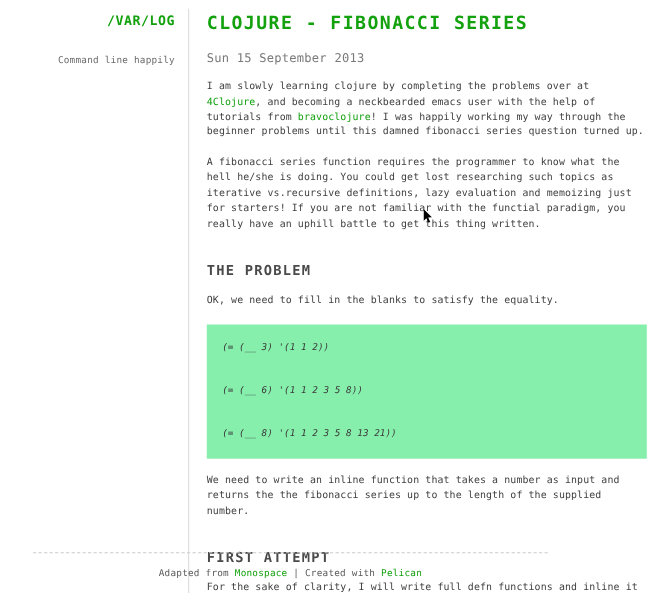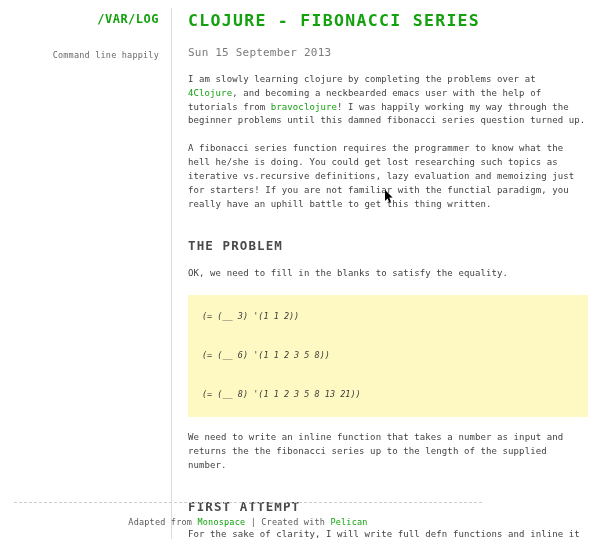--- a/index.html
+++ b/index.html
@@ -80,36 +80,36 @@
     text-decoration: none;
   }
   h2.section-heading {
     font-size: 12.5px;
     font-weight: bold;
     color: #4a4a4a;
     letter-spacing: 1.1px;
     margin: 26px 0 0 0;
   }
   pre.code-block {
-    background: #fef9c3;
+    background: #86efac;
     margin: 14px 0 0 0;
     padding: 12px 14px;
     font-family: "DejaVu Sans Mono", "Liberation Mono", monospace;
     font-size: 8.5px;
     line-height: 2.3;
     color: #3a3a3a;
     font-style: italic;
     white-space: pre;
     overflow: hidden;
   }
 
   
   .footer-wrap {
     position: absolute;
-    left: 0;
+    left: 16px;
     bottom: 0;
     width: 496px;
     padding-bottom: 12px;
   }
   .footer-rule {
     border: none;
     border-top: 1px dashed #cccccc;
     margin: 0 14px 14px 14px;
   }
   .footer-text {

